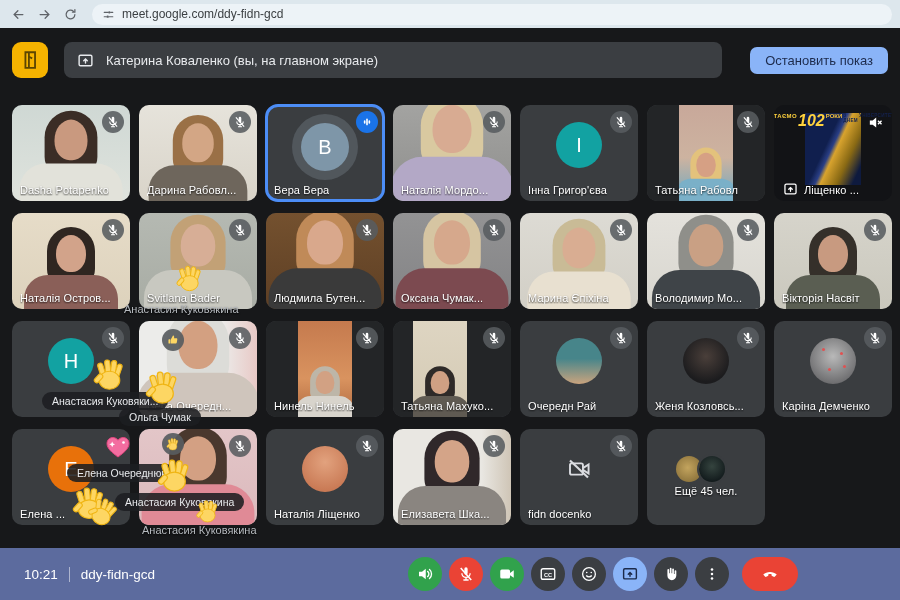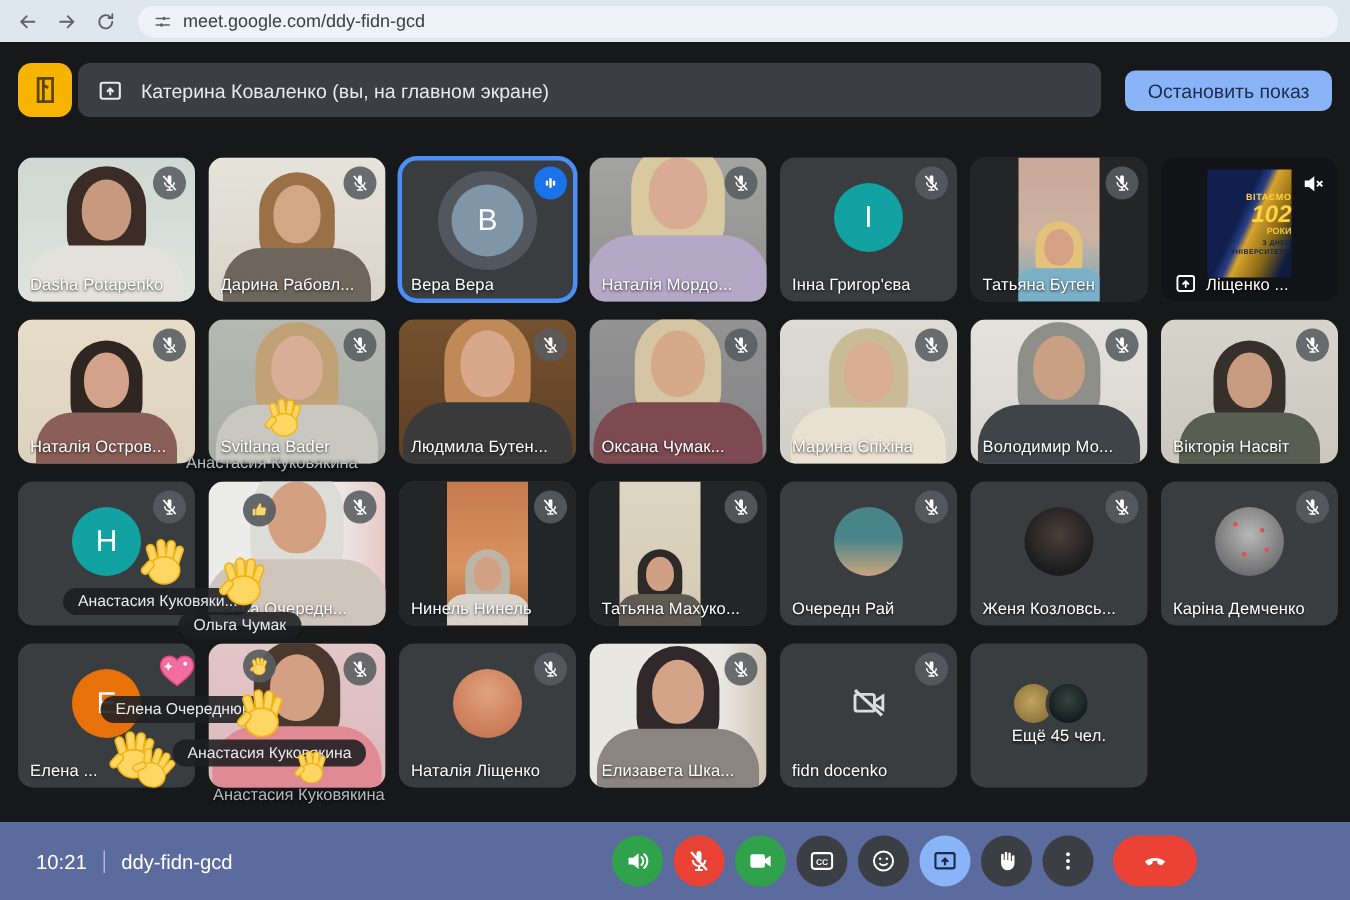--- a/index.html
+++ b/index.html
@@ -10,21 +10,21 @@
   .browser{position:absolute;top:0;left:0;right:0;height:28px;background:#dde7ed;
            display:flex;align-items:center;gap:6px;padding:0 8px;box-sizing:border-box}
   .bicon{width:20px;height:20px;display:flex;align-items:center;justify-content:center;border-radius:50%}
   .bicon svg{width:15px;height:15px}
   .urlbar{flex:1;height:21px;background:#edf3f7;border-radius:11px;display:flex;align-items:center;
           gap:7px;padding:0 10px;margin-left:6px}
   .urlbar svg{width:13px;height:13px}
   .urltext{font-size:12px;color:#3c4043}
 
   
-  .banner{position:absolute;top:42px;left:12px;right:12px;height:36px;display:flex;align-items:center;gap:4px}
+  .banner{position:absolute;top:42px;left:12px;right:12px;height:36px;display:flex;align-items:center;gap:16px}
   .logo{width:36px;height:36px;border-radius:9px;background:#f6b300;display:flex;align-items:center;justify-content:center;flex:none}
   .logo svg{width:22px;height:22px}
   .present-pill{flex:1;height:36px;background:#3b3e42;border-radius:8px;display:flex;align-items:center;
                 gap:12px;padding:0 13px;box-sizing:border-box}
   .present-pill svg{width:17px;height:17px;flex:none}
   .present-pill .txt{color:#e8eaed;font-size:13px}
   .stop-btn{height:27px;padding:0 15px;background:#8ab4f8;border:none;border-radius:7px;color:#1d2b4c;
             font-size:13px;font-weight:500;font-family:inherit;align-self:center;margin-left:12px;cursor:pointer}
 
   
@@ -53,21 +53,21 @@
   .nm.center{left:0;right:0;bottom:28px;text-align:center;max-width:none}
   .avatarC{position:absolute;left:50%;top:42%;transform:translate(-50%,-50%);width:46px;height:46px;
            border-radius:50%;display:flex;align-items:center;justify-content:center;color:#fff;
            font-size:20px;font-weight:400}
   .ringO{position:absolute;left:50%;top:44%;transform:translate(-50%,-50%);width:66px;height:66px;
          border-radius:50%;background:#51575c;display:flex;align-items:center;justify-content:center}
   .ringI{width:48px;height:48px;border-radius:50%;display:flex;align-items:center;justify-content:center;
          color:#fff;font-size:20px}
   .dot{position:absolute;width:3px;height:3px;border-radius:50%;background:#e05252}
   .slide{position:absolute;left:50%;top:46%;transform:translate(-50%,-50%);width:56px;height:72px;
-         display:flex;flex-direction:column;align-items:flex-end;justify-content:center;gap:1px;
+         display:flex;align-items:flex-start;justify-content:center;gap:1px;
          background:linear-gradient(115deg,#101f4e 40%,#2a3f86 48%,#d8a32e 54%,#8a6a14 72%,#0e1a3e 90%)}
   .slide .l1{font-size:6px;font-weight:700;color:#ffd23e;letter-spacing:.4px}
   .slide .l2{font-size:16px;font-weight:800;font-style:italic;color:#ffd23e;line-height:15px}
   .slide .l3{font-size:6px;font-weight:700;color:#f2c23c}
   .slide .l4,.slide .l5{font-size:4.6px;font-weight:700;color:#14224e;letter-spacing:.3px}
   .share-badge{position:absolute;left:8px;bottom:5px;width:17px;height:14px;display:flex;
                align-items:center;justify-content:center}
   .share-badge svg{width:17px;height:14px}
   .camoff{position:absolute;left:50%;top:44%;transform:translate(-50%,-50%)}
   .camoff svg{width:27px;height:27px}
@@ -238,21 +238,21 @@
         </div>
       </div>
       <div class="badge">
         <svg viewBox="0 0 24 24">
           <rect x="9.8" y="3" width="4.4" height="10" rx="2.2" fill="#fff"></rect>
           <path d="M6.5 11a5.5 5.5 0 0 0 11 0" stroke="#fff" stroke-width="1.8" fill="none"></path>
           <path d="M12 16.5V20M8.5 20h7" stroke="#fff" stroke-width="1.8"></path>
           <line x1="5" y1="4" x2="19" y2="20" stroke="#fff" stroke-width="2.1"></line>
         </svg>
       </div>
-      <div class="nm">Татьяна Бутен</div>
+      <div class="nm">Татьяна Рабовл</div>
     </div>
     <div class="tile" style="background: rgb(18, 19, 22);">
       <div class="slide">
         <div class="l1">ВІТАЄМО</div>
         <div class="l2">102</div>
         <div class="l3">РОКИ</div>
         <div class="l4">З ДНЕМ</div>
         <div class="l5">УНІВЕРСИТЕТУ!</div>
       </div>
       <div class="share-badge">

